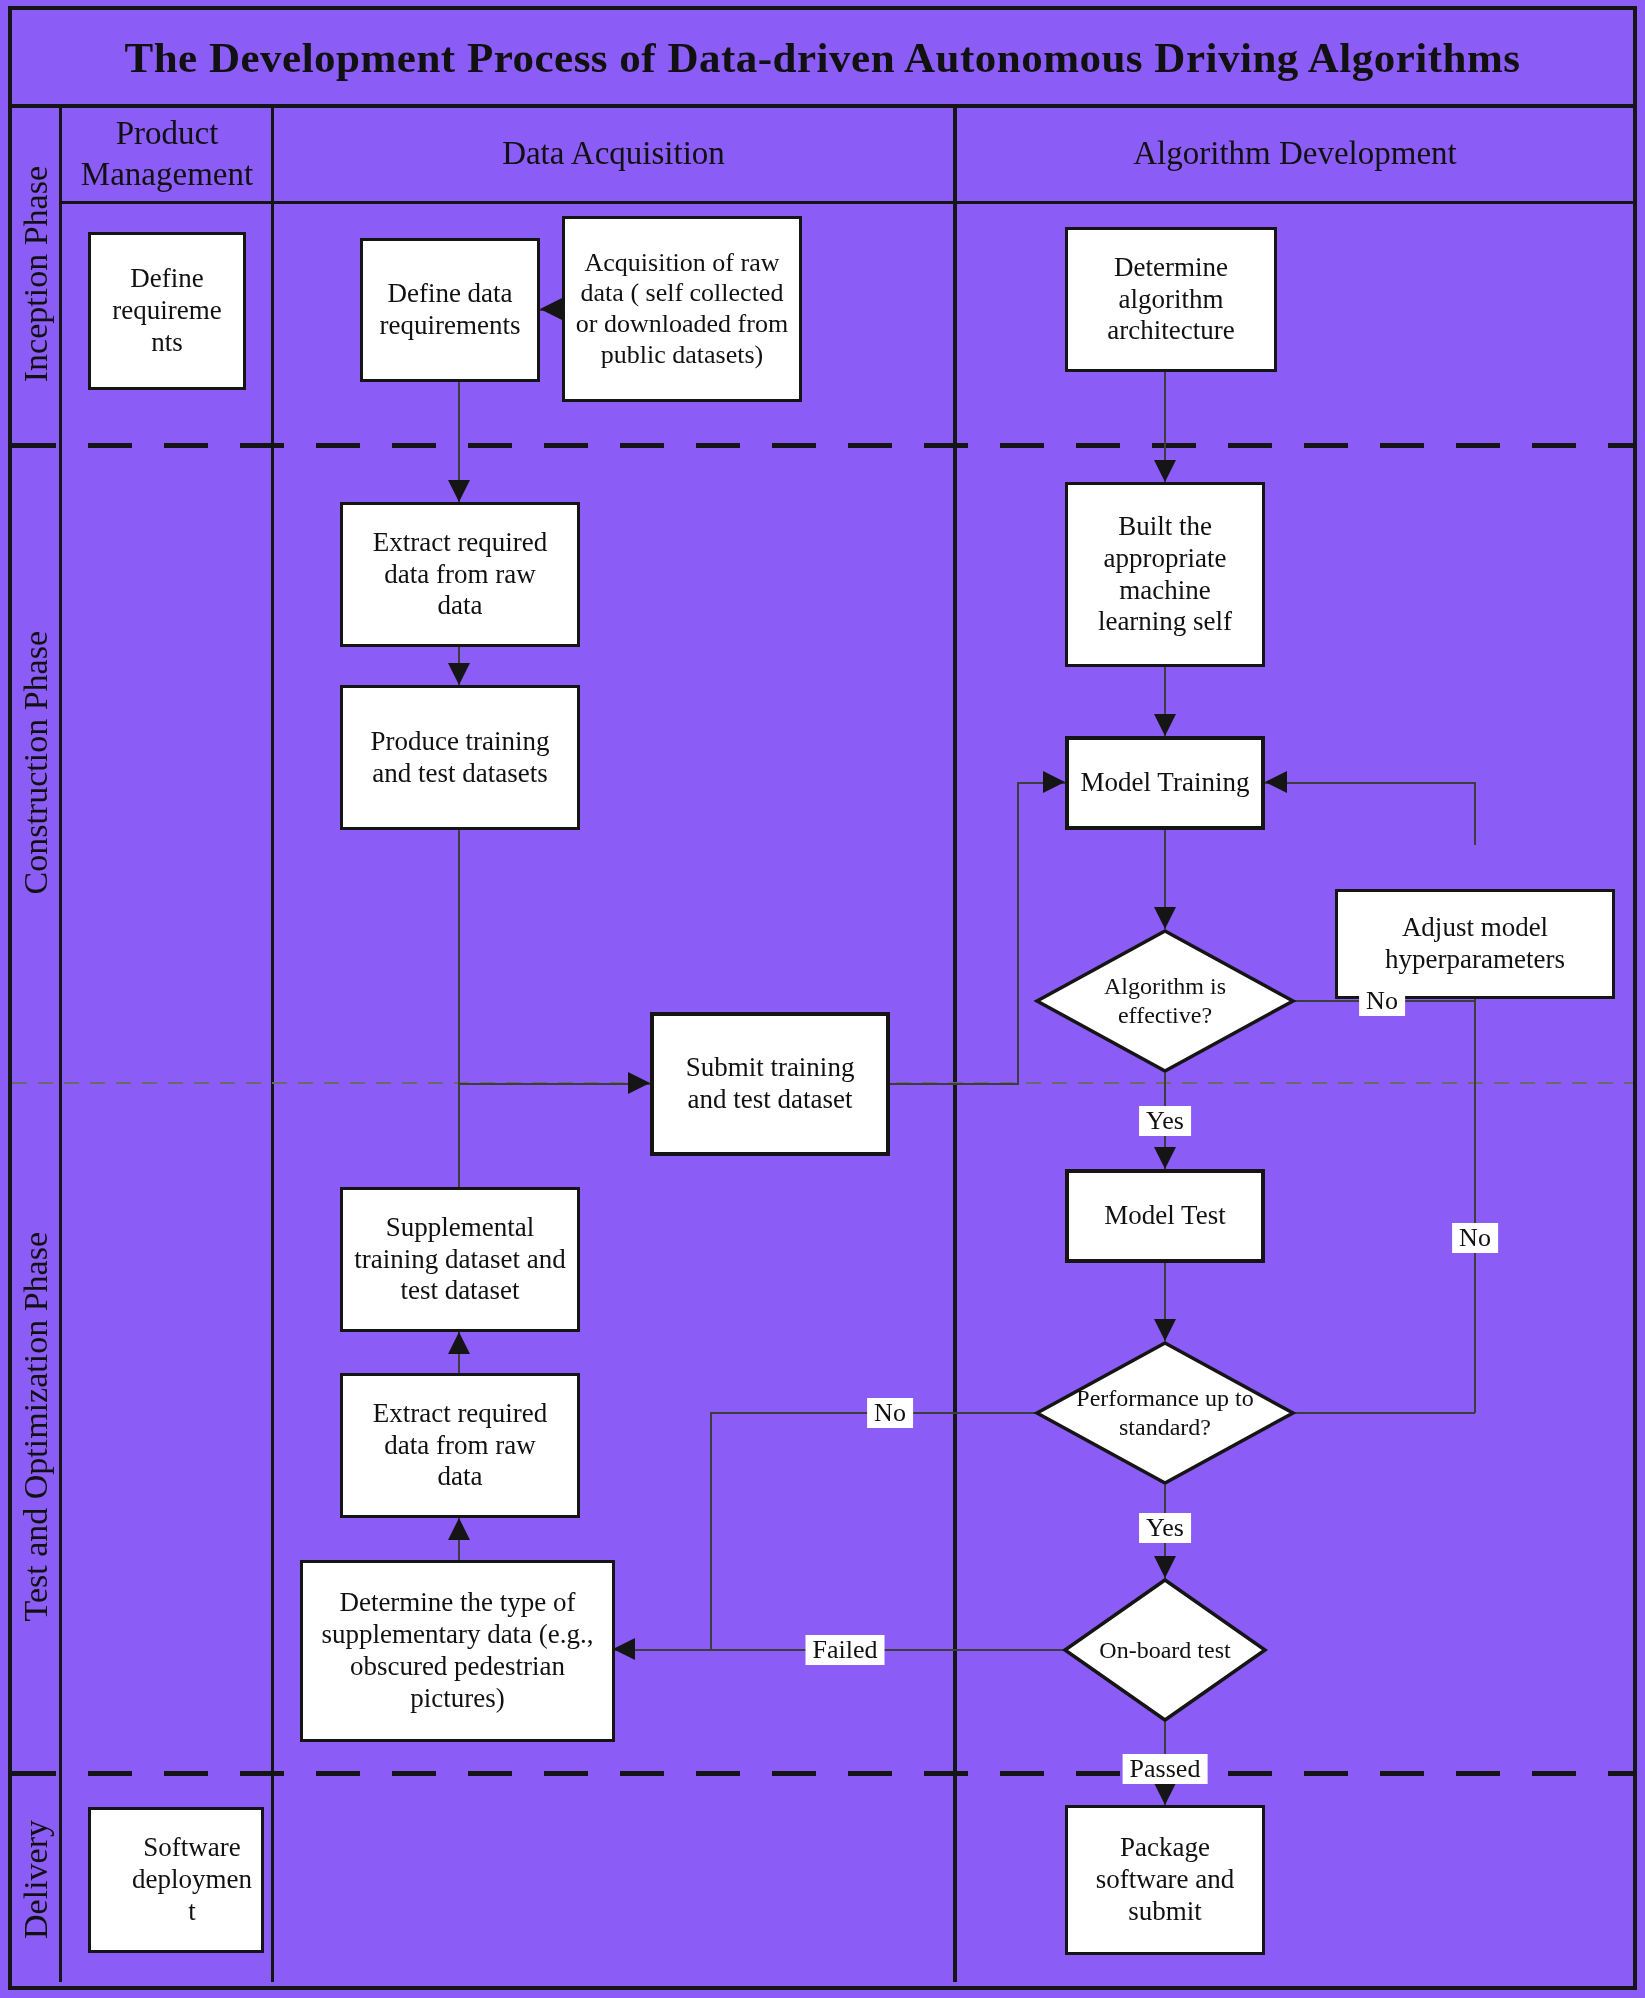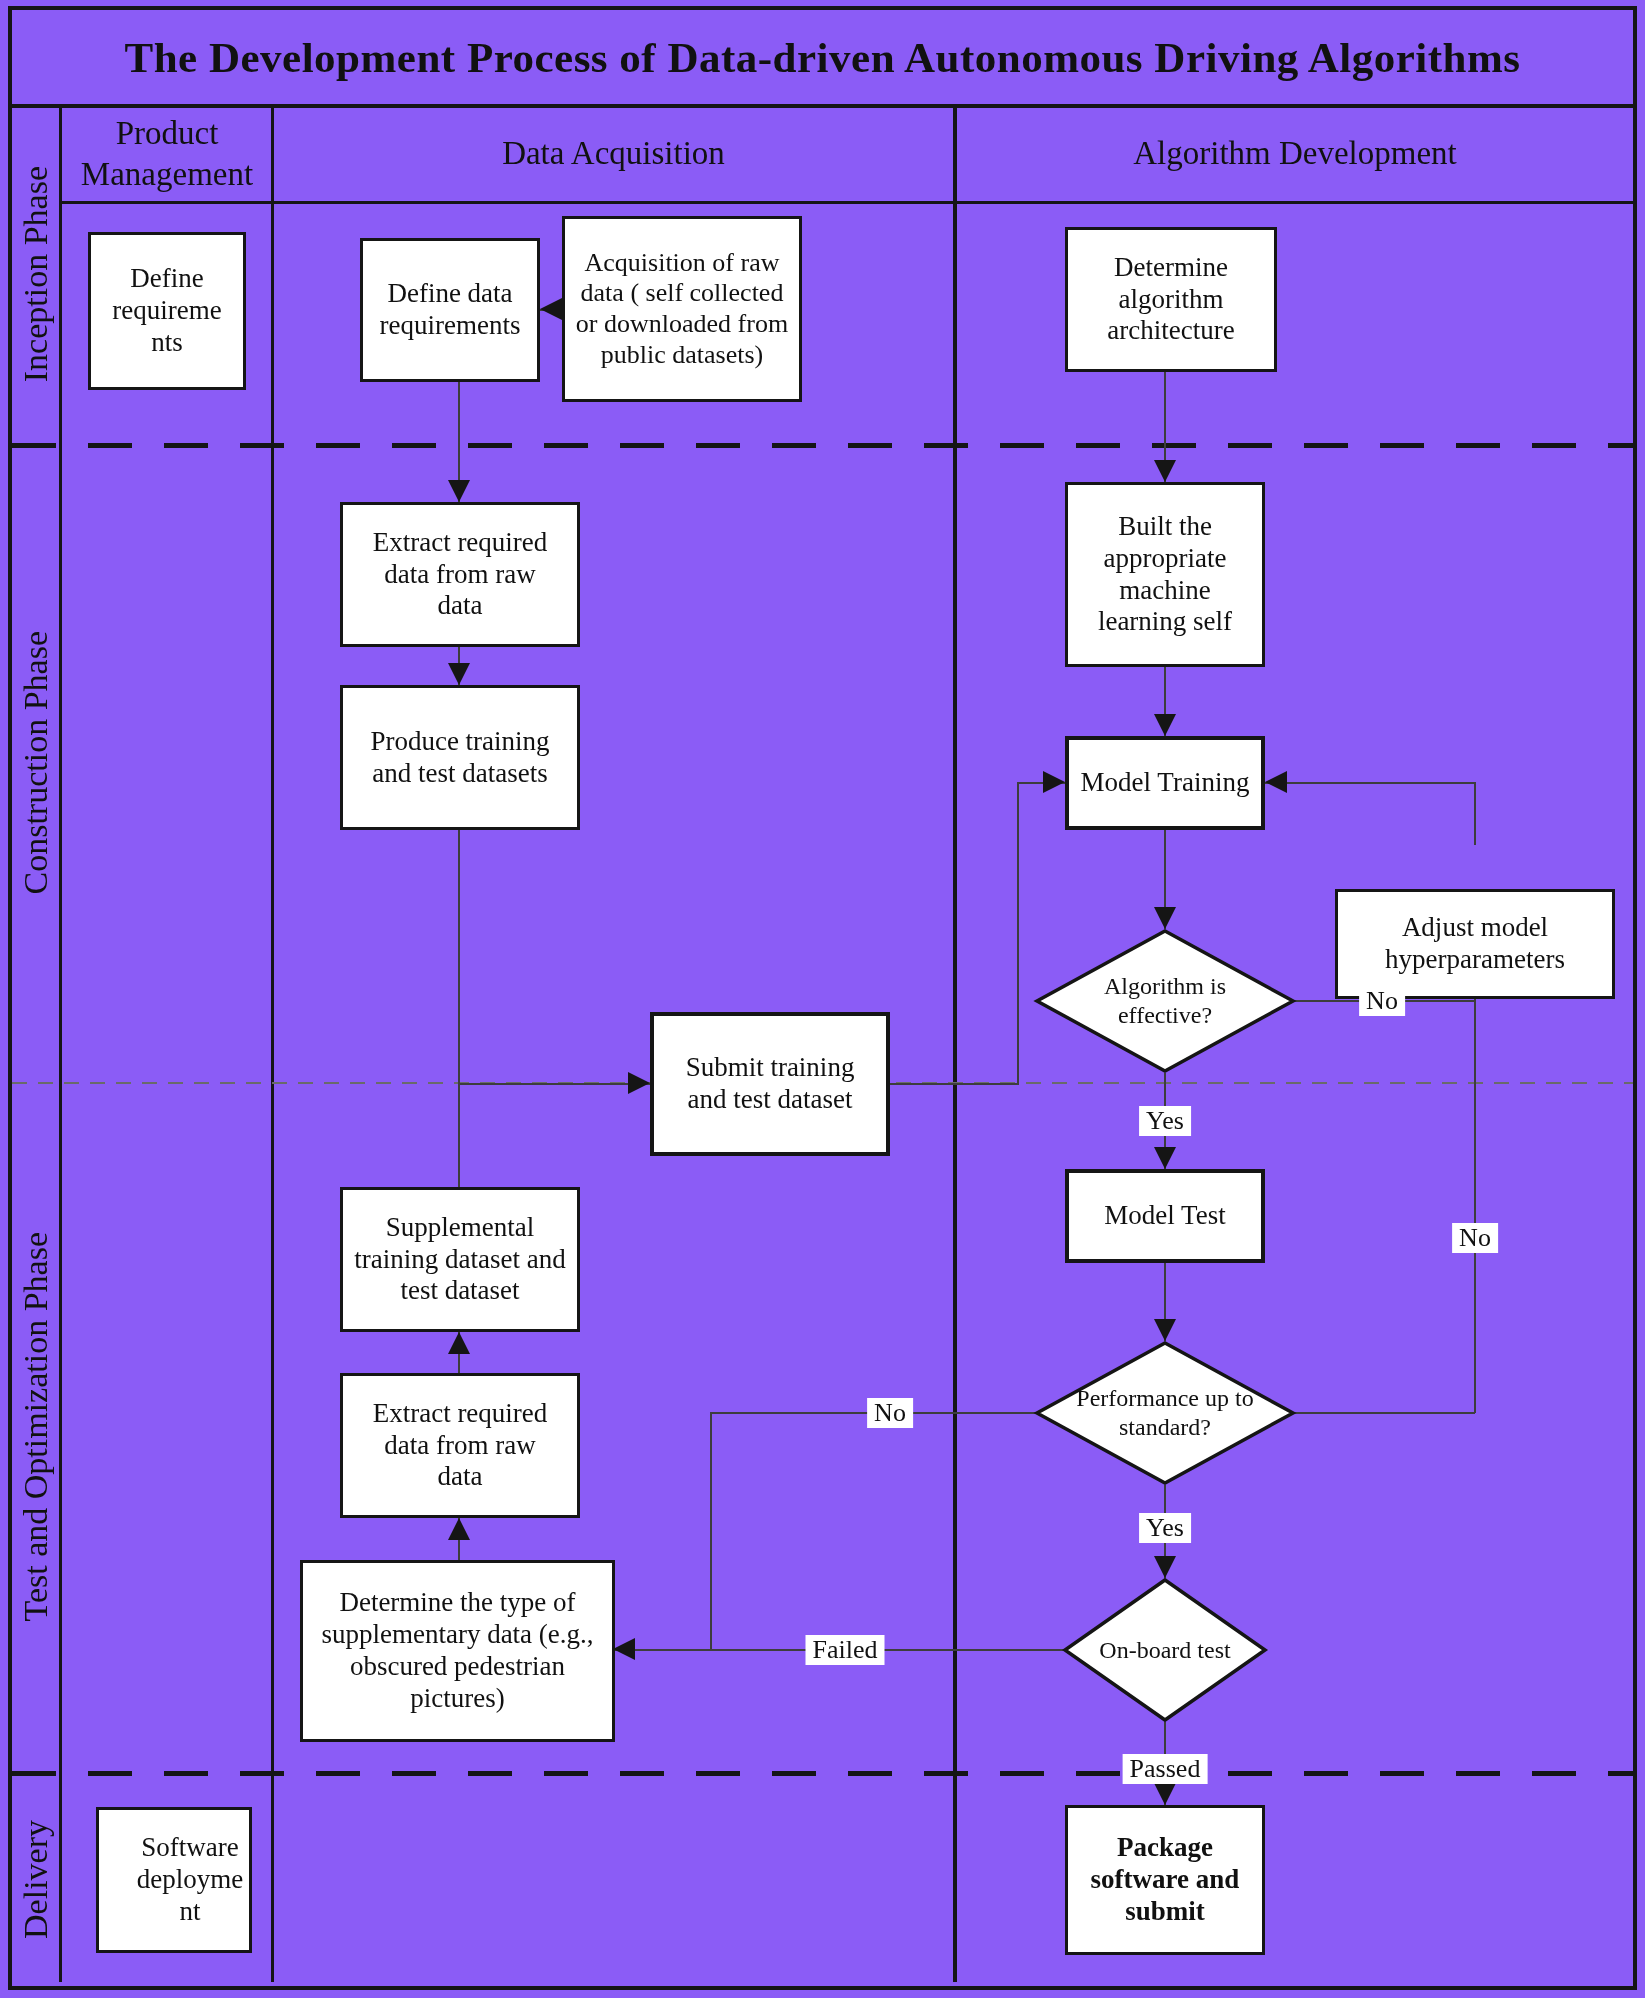--- a/index.html
+++ b/index.html
@@ -165,25 +165,25 @@
     </div>
 
   <div class="node" style="left:340px;top:1373px;width:240px;height:145px;">
     <div class="inner" style="width:178px;">Extract required data from raw data</div>
     </div>
 
   <div class="node" style="left:300px;top:1560px;width:315px;height:182px;">
     <div class="inner" style="width:285px;">Determine the type of supplementary data (e.g., obscured pedestrian pictures)</div>
     </div>
 
-  <div class="node" style="left:1065px;top:1805px;width:200px;height:150px;font-weight:bold;">
+  <div class="node" style="left:1065px;top:1805px;width:200px;height:150px;">
     <div class="inner" style="width:168px;">Package software and submit</div>
     </div>
 
-  <div class="node" style="left:96px;top:1807px;width:156px;height:146px;padding-left:32px;">
+  <div class="node" style="left:88px;top:1807px;width:176px;height:146px;padding-left:32px;">
     <div class="inner" style="width:120px;">Software deployment</div>
     </div>
 
   <div class="dmd" style="left:1035px;top:929px;width:260px;height:144px;">
     <svg width="260" height="144">
         <polygon points="130,2 258,72 130,142 2,72" fill="#ffffff" stroke="#151515" stroke-width="3.5"></polygon>
       </svg>
     <div class="dlabel">
         <div style="width:180px;">Algorithm is effective?</div>
       </div>

